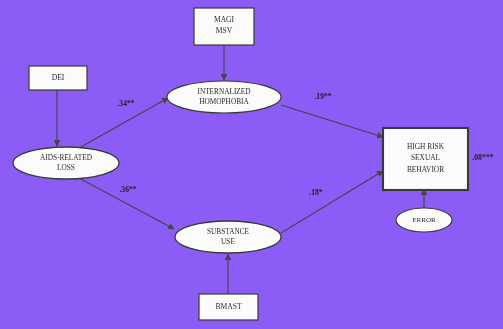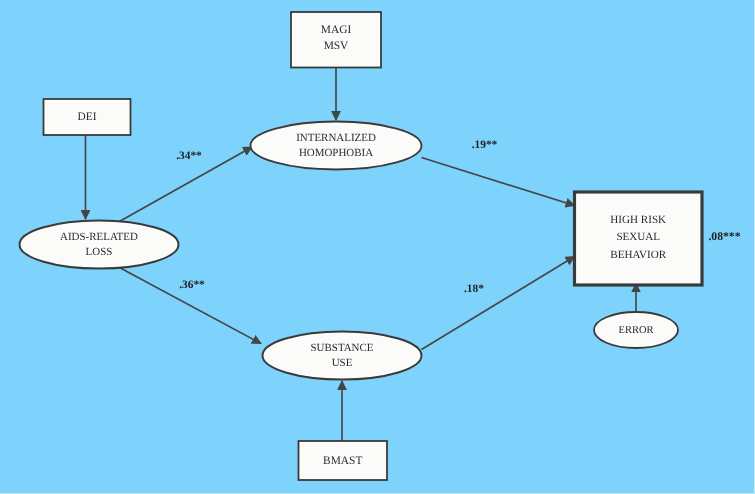--- a/index.html
+++ b/index.html
@@ -5,21 +5,21 @@
 <style>
   html, body {
     margin: 0;
     padding: 0;
     background: #ffffff;
   }
   #diagram-root {
     position: relative;
     width: 503px;
     height: 329px;
-    background: #7dd3fc;
+    background: #8b5cf6;
     font-family: "Liberation Serif", "DejaVu Serif", serif;
     overflow: hidden;
   }
   #diagram-svg {
     position: absolute;
     left: 0;
     top: 0;
     width: 503px;
     height: 329px;
   }

